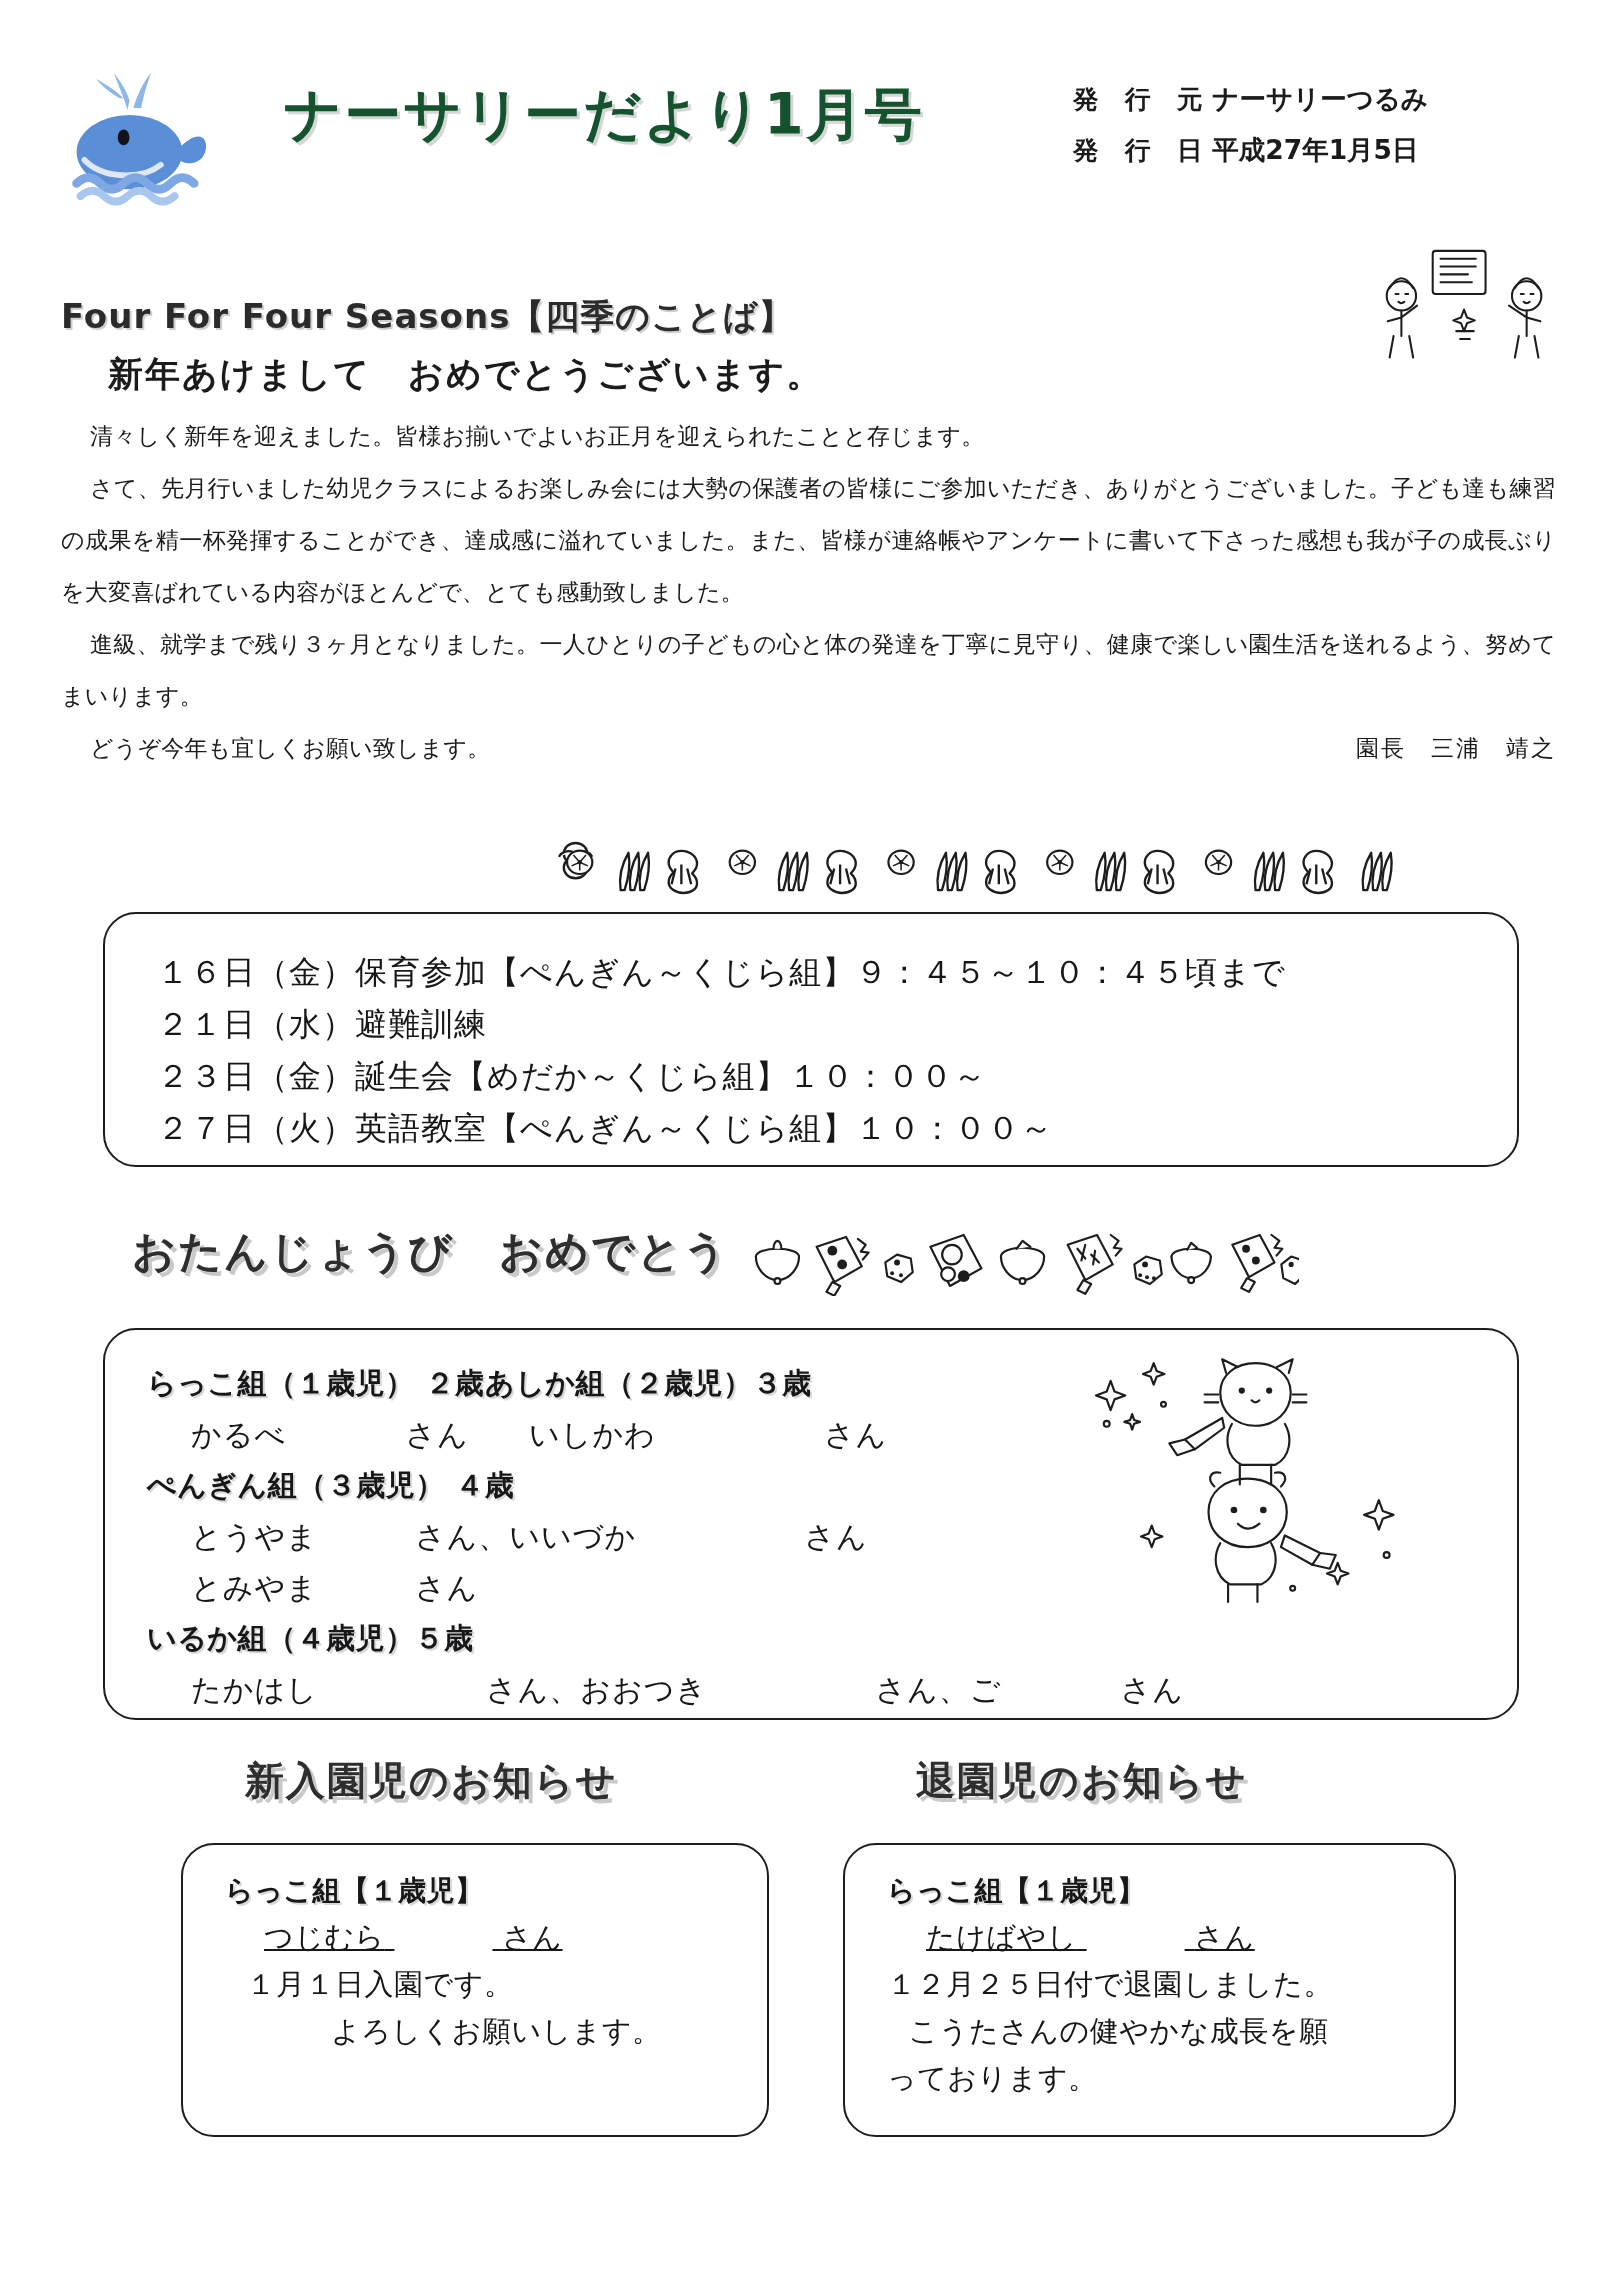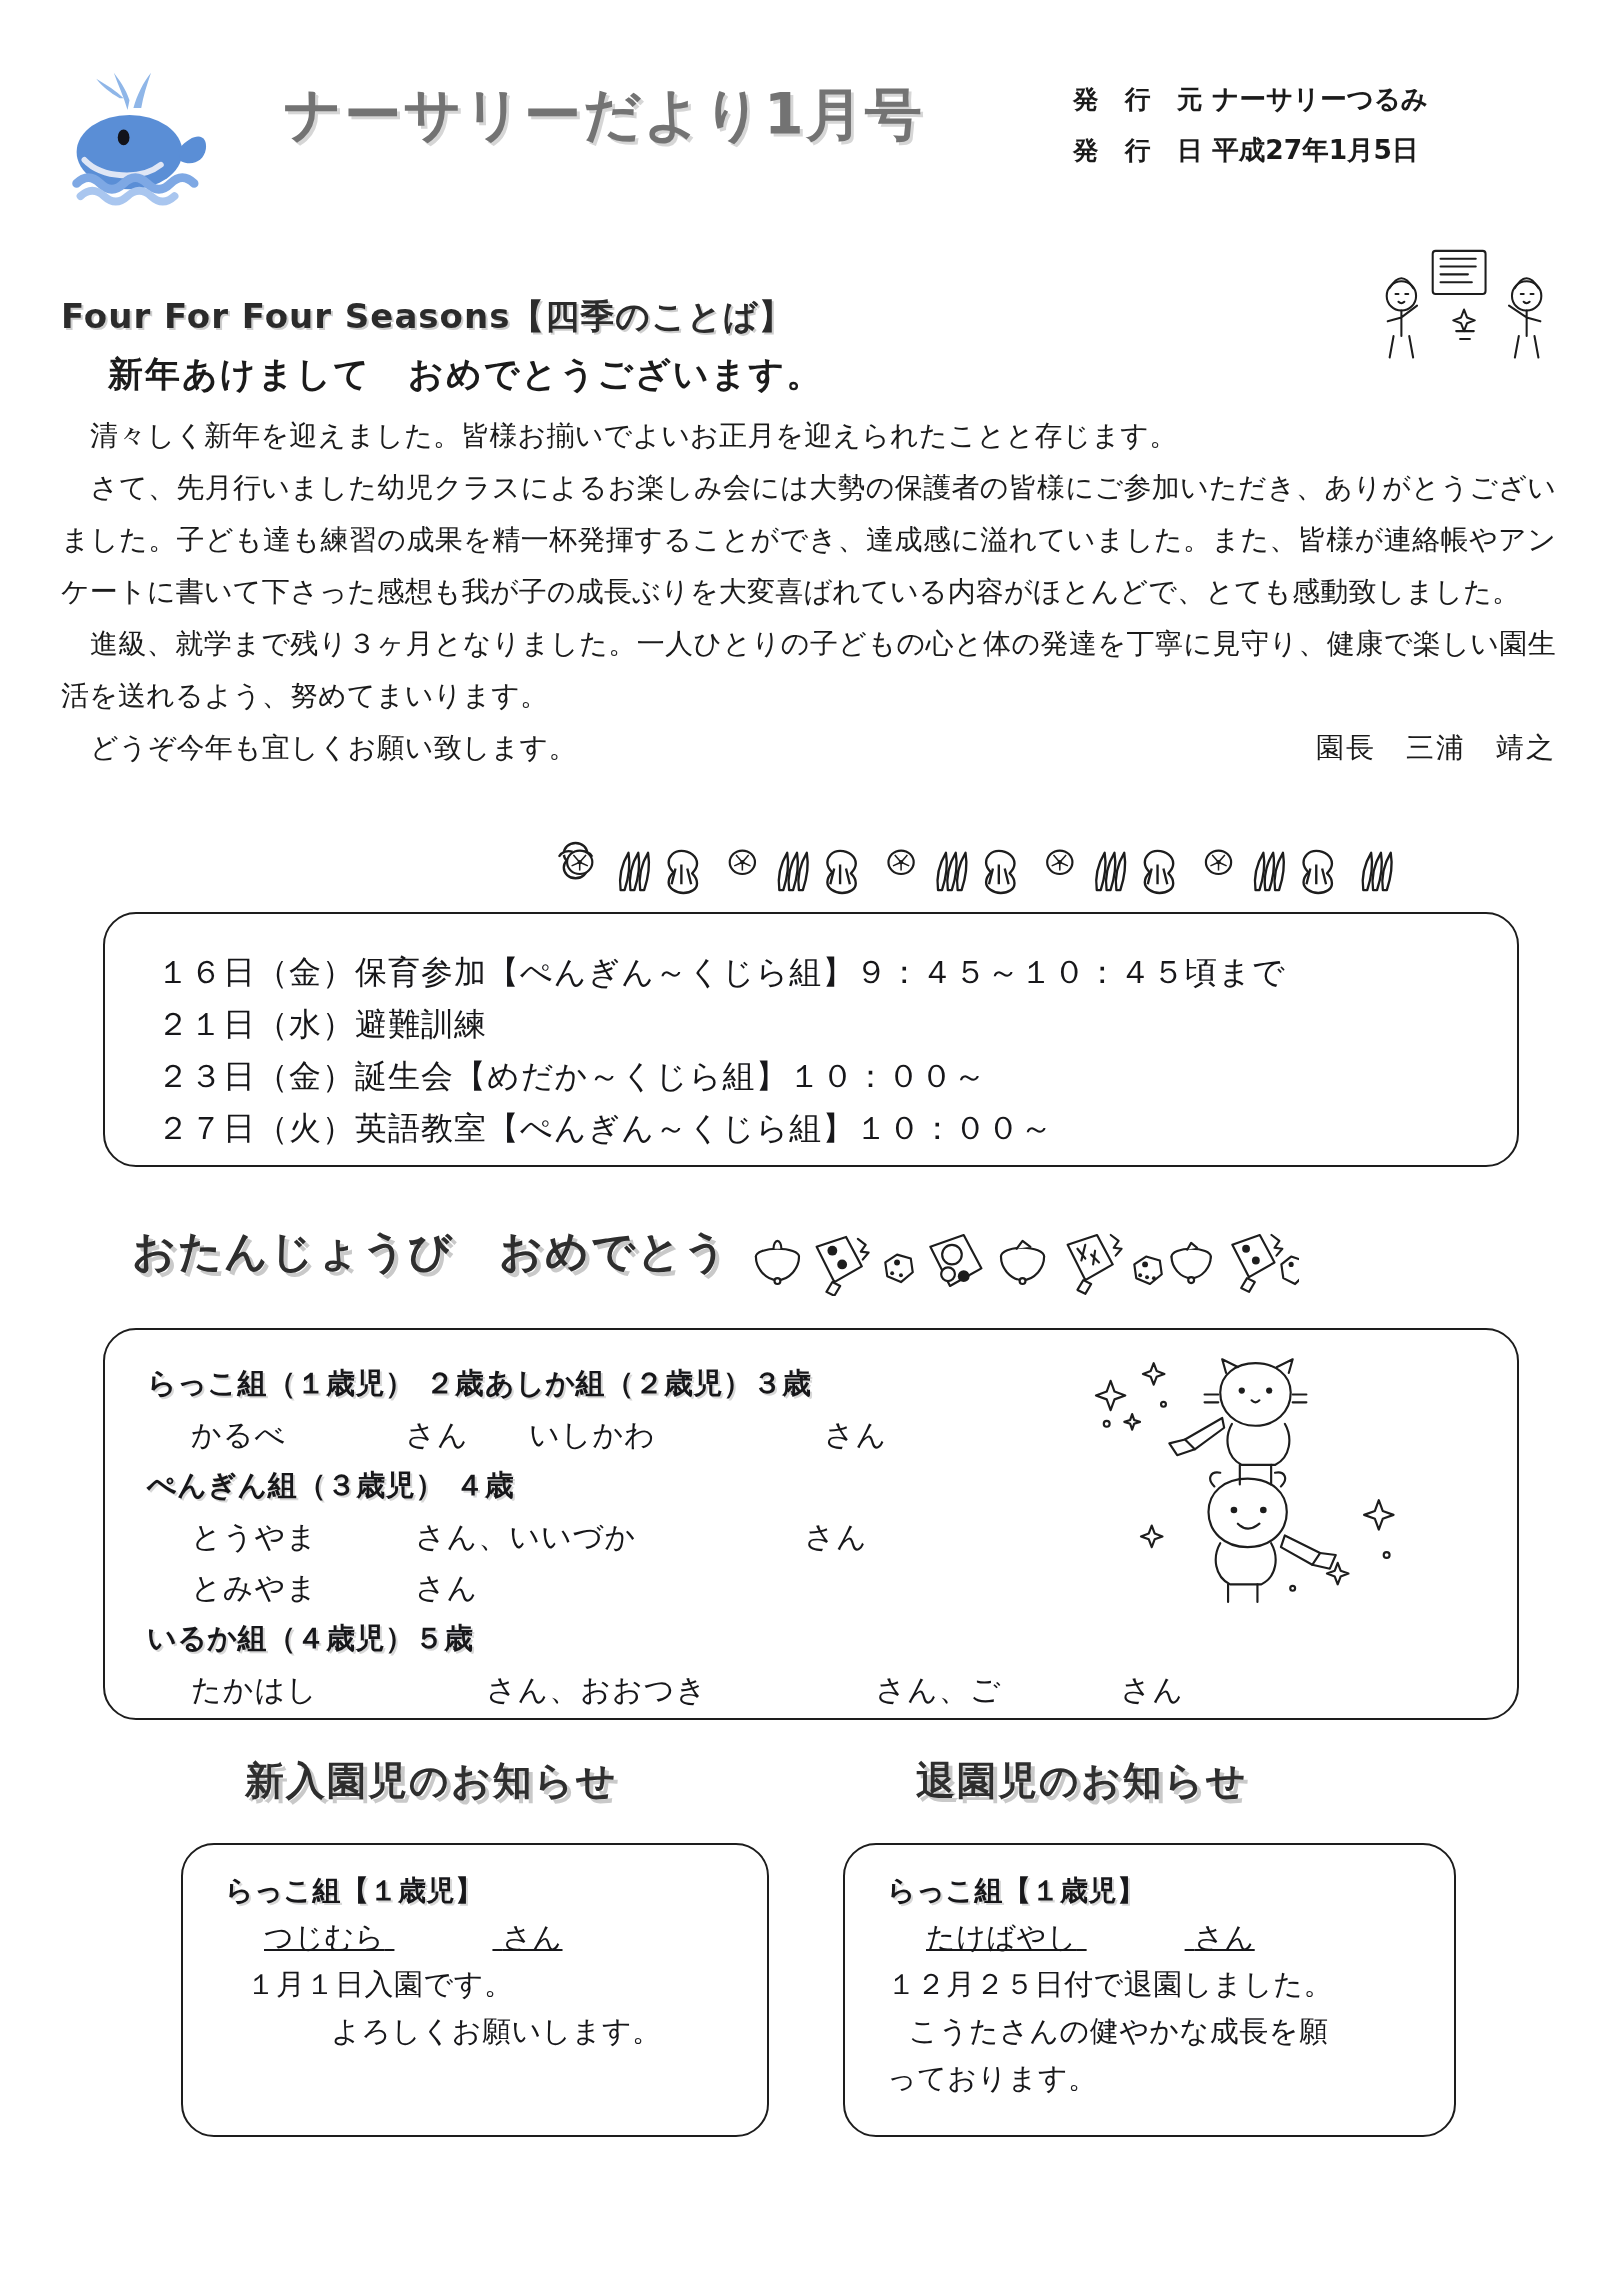--- a/index.html
+++ b/index.html
@@ -17,21 +17,21 @@
   .masthead{
     position:absolute;left:0;top:59px;width:1621px;height:147px;
   }
   .whale-wrap{position:absolute;left:59px;top:0px;width:186px;height:147px;}
   .title-main{
     position:absolute;left:284px;top:17.6px;
     font-family:"DejaVu Sans","Liberation Sans",sans-serif;
     font-weight:bold;
     font-size:57px;
     letter-spacing:2px;
-    color:#737373;
+    color:#14532d;
     text-shadow:2.9px 2.9px 0 #d6d6d6;
     white-space:nowrap;
   }
   .pub-block{position:absolute;left:1073px;top:21.6px;width:510px;}
   .pub-row{
     display:flex;align-items:baseline;
     font-weight:bold;font-size:25.5px;color:#1b1b1b;
     margin-bottom:15.7px;white-space:nowrap;
   }
   .pub-label{letter-spacing:8.8px;margin-right:1px;min-width:116px;}
@@ -48,21 +48,21 @@
     position:absolute;left:108px;top:351px;
     font-family:"DejaVu Serif","Liberation Serif",serif;
     font-weight:bold;font-size:35px;letter-spacing:2px;
     color:#1b1b1b;white-space:nowrap;
   }
 
   
   .body-text{
     position:absolute;left:61px;top:410px;width:1495px;
     font-family:"DejaVu Serif","Liberation Serif",serif;
-    font-size:28px;
+    font-size:23px;
     line-height:52px;
     color:#1b1b1b;
     letter-spacing:0.2px;
     text-align:justify;
   }
   .body-text p{margin:0 0 0 0;text-indent:29px;}
   .signature{
     position:absolute;right:0;top:0;
     white-space:nowrap;letter-spacing:2px;
   }

